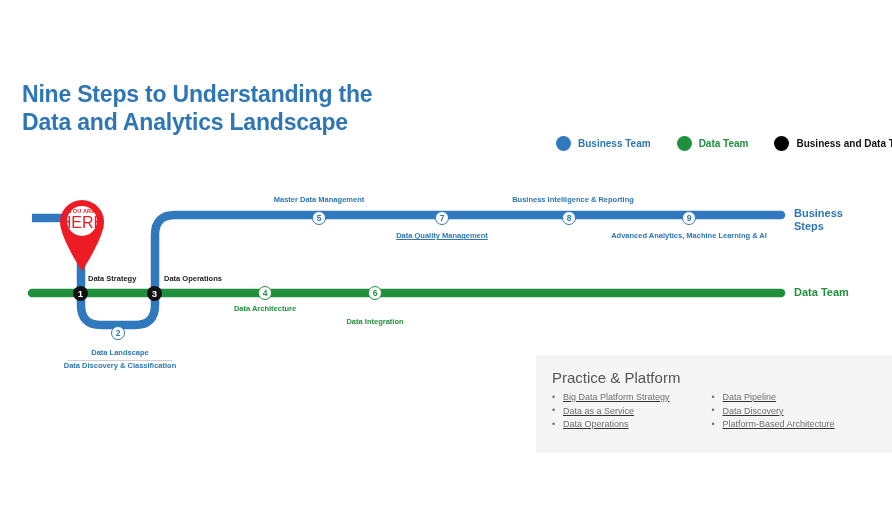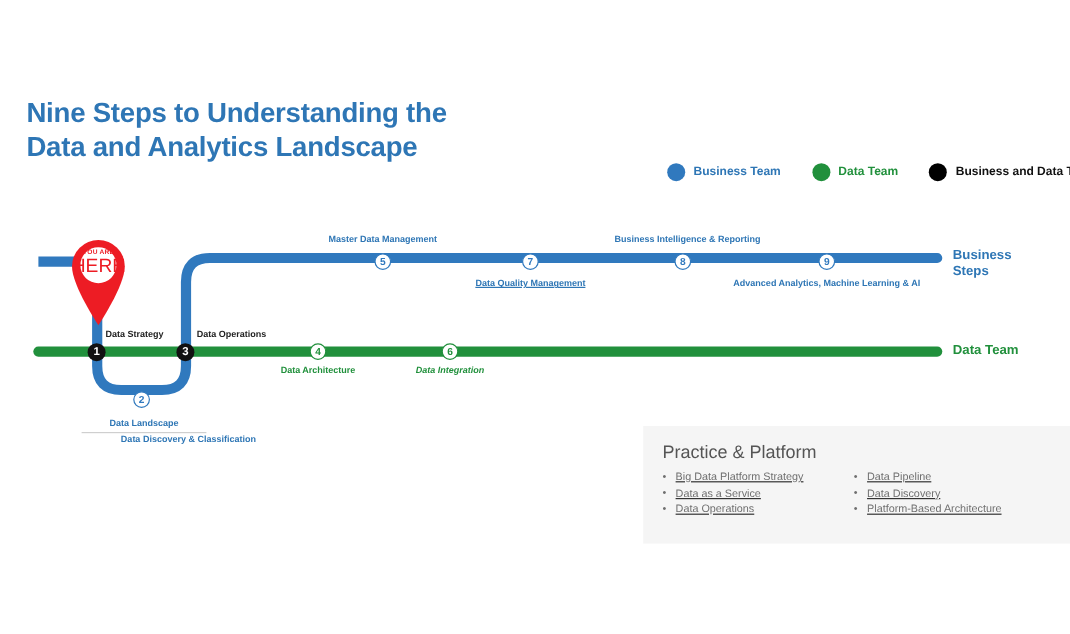--- a/index.html
+++ b/index.html
@@ -270,26 +270,26 @@
   <div class="marker hollow-blue" style="left:312px; top:211px;">5</div>
   <div class="marker hollow-green" style="left:368px; top:286px;">6</div>
   <div class="marker hollow-blue" style="left:435px; top:211px;">7</div>
   <div class="marker hollow-blue" style="left:562px; top:211px;">8</div>
   <div class="marker hollow-blue" style="left:682px; top:211px;">9</div>
 
   <div class="step-label dark" style="left:88px;  top:274px;">Data Strategy</div>
 
   <div class="step-label blue center" style="left:120px; top:348px;">Data Landscape</div>
   <div class="sep-line" style="left:68px; top:360px; width:104px;"></div>
-  <div class="step-label blue center" style="left:120px; top:361px;margin-left:37px;">Data Discovery &amp; Classification</div>
+  <div class="step-label blue center" style="left:120px; top:361px;">Data Discovery &amp; Classification</div>
 
   <div class="step-label dark" style="left:164px; top:274px;">Data Operations</div>
   <div class="step-label green center" style="left:265px; top:304px;">Data Architecture</div>
   <div class="step-label blue center" style="left:319px; top:195px;">Master Data Management</div>
-  <div class="step-label green center" style="left:375px; top:304px;font-style:italic;">Data Integration</div>
+  <div class="step-label green center" style="left:375px; top:317px;">Data Integration</div>
   <div class="step-label blue center" style="left:442px; top:231px;text-decoration:underline;">Data Quality Management</div>
   <div class="step-label blue center" style="left:573px; top:195px;text-align:center;">Business Intelligence &amp; Reporting</div>
   <div class="step-label blue center" style="left:689px; top:231px;">Advanced Analytics, Machine Learning &amp; AI</div>
 
   <div class="track-label blue" style="left:794px; top:207px;">
     <span>Business</span><br>
     <span>Steps</span>
   </div>
   <div class="track-label green" style="left:794px; top:286px;">Data Team</div>
 

